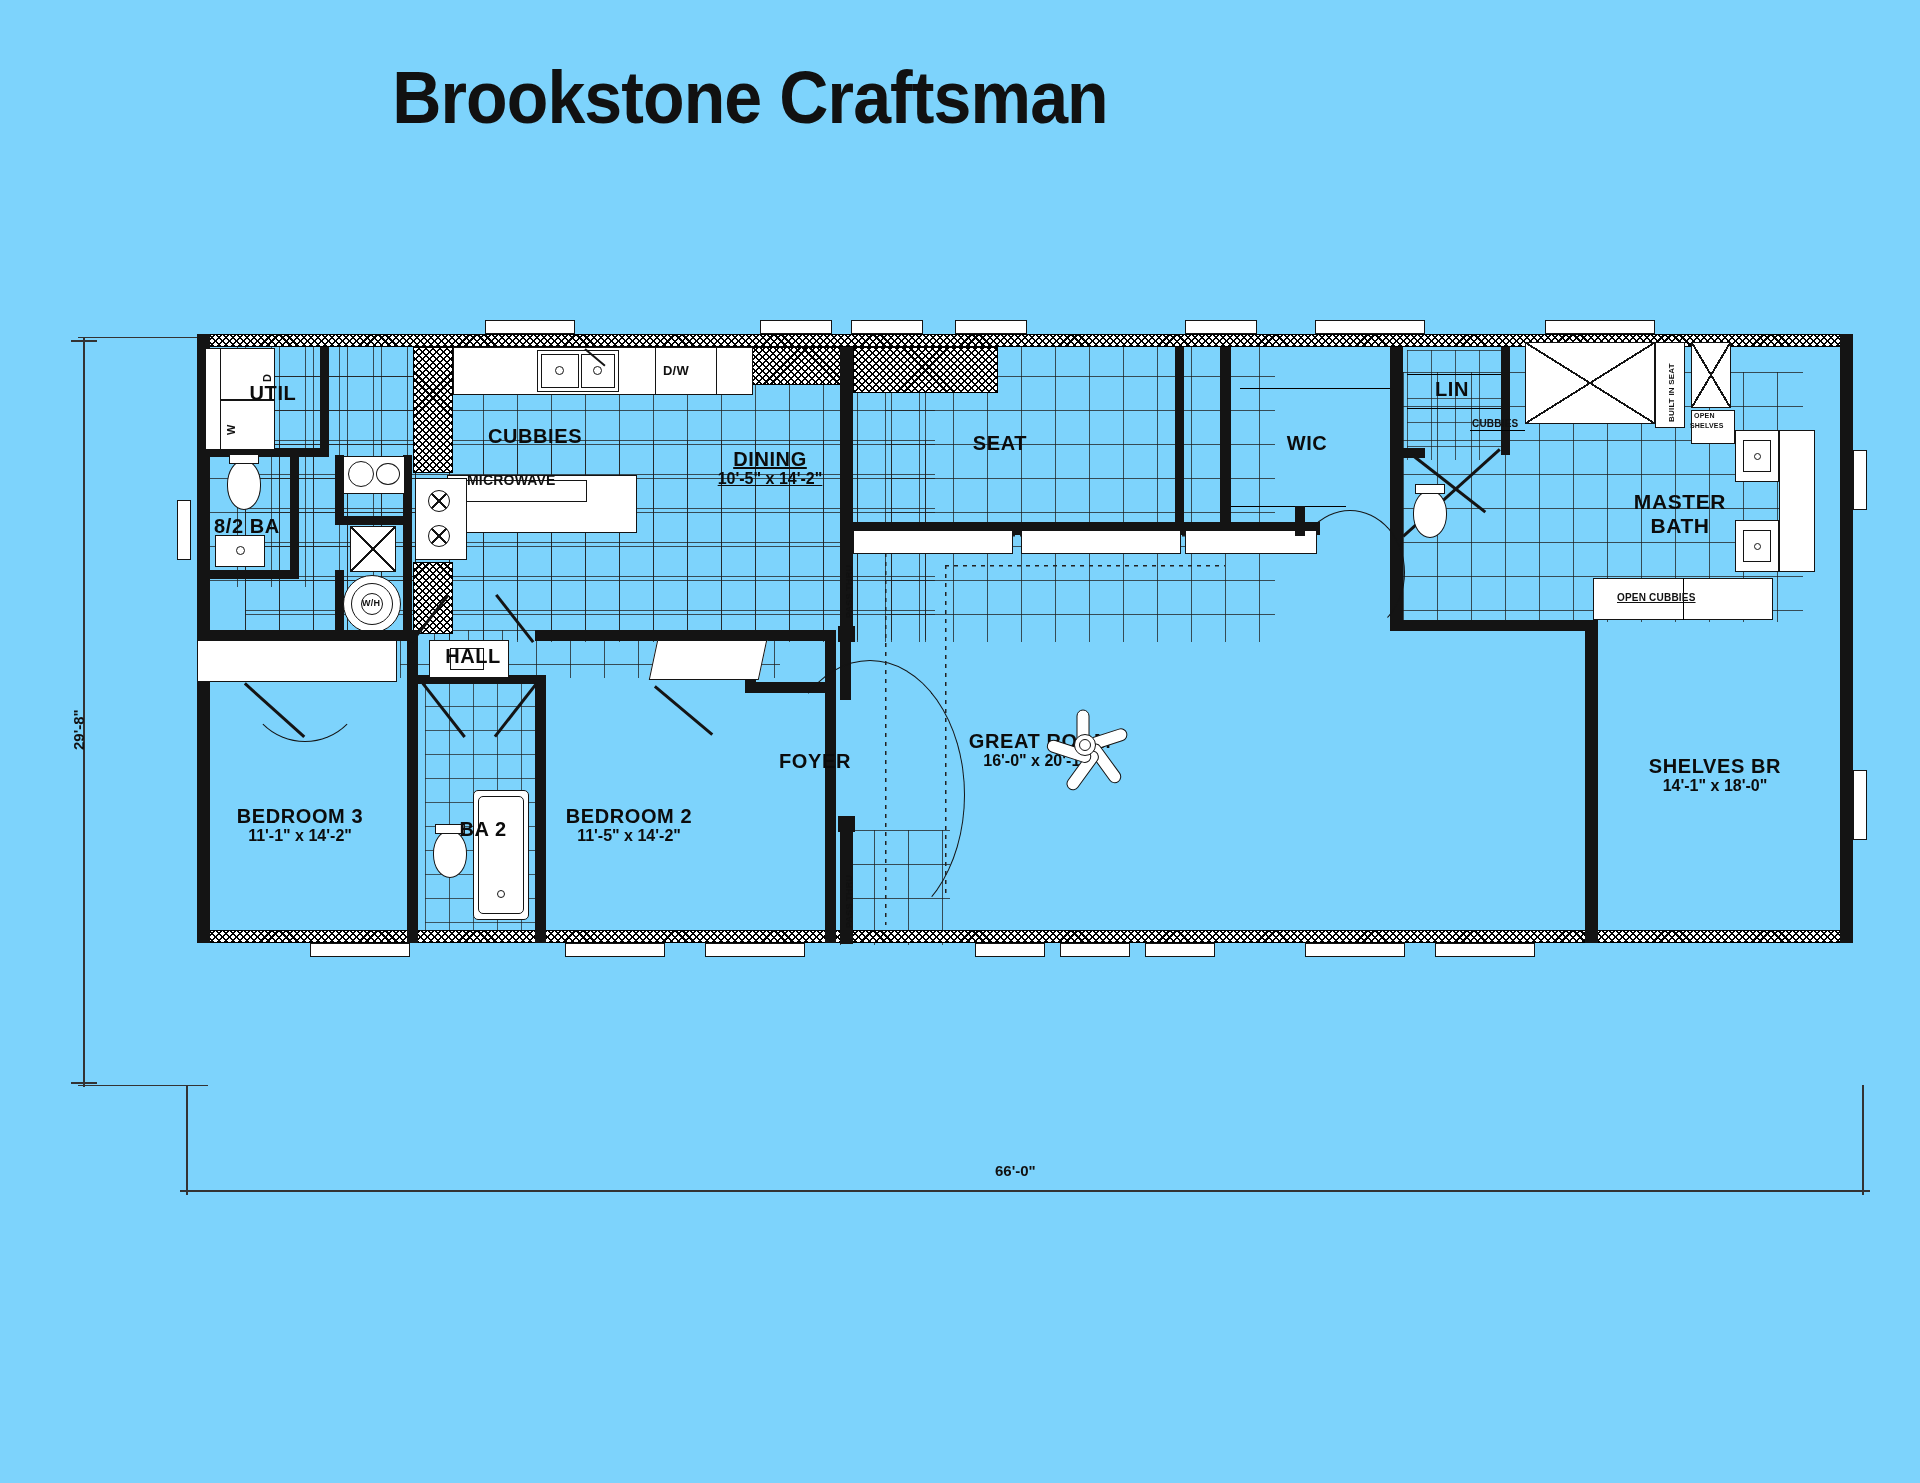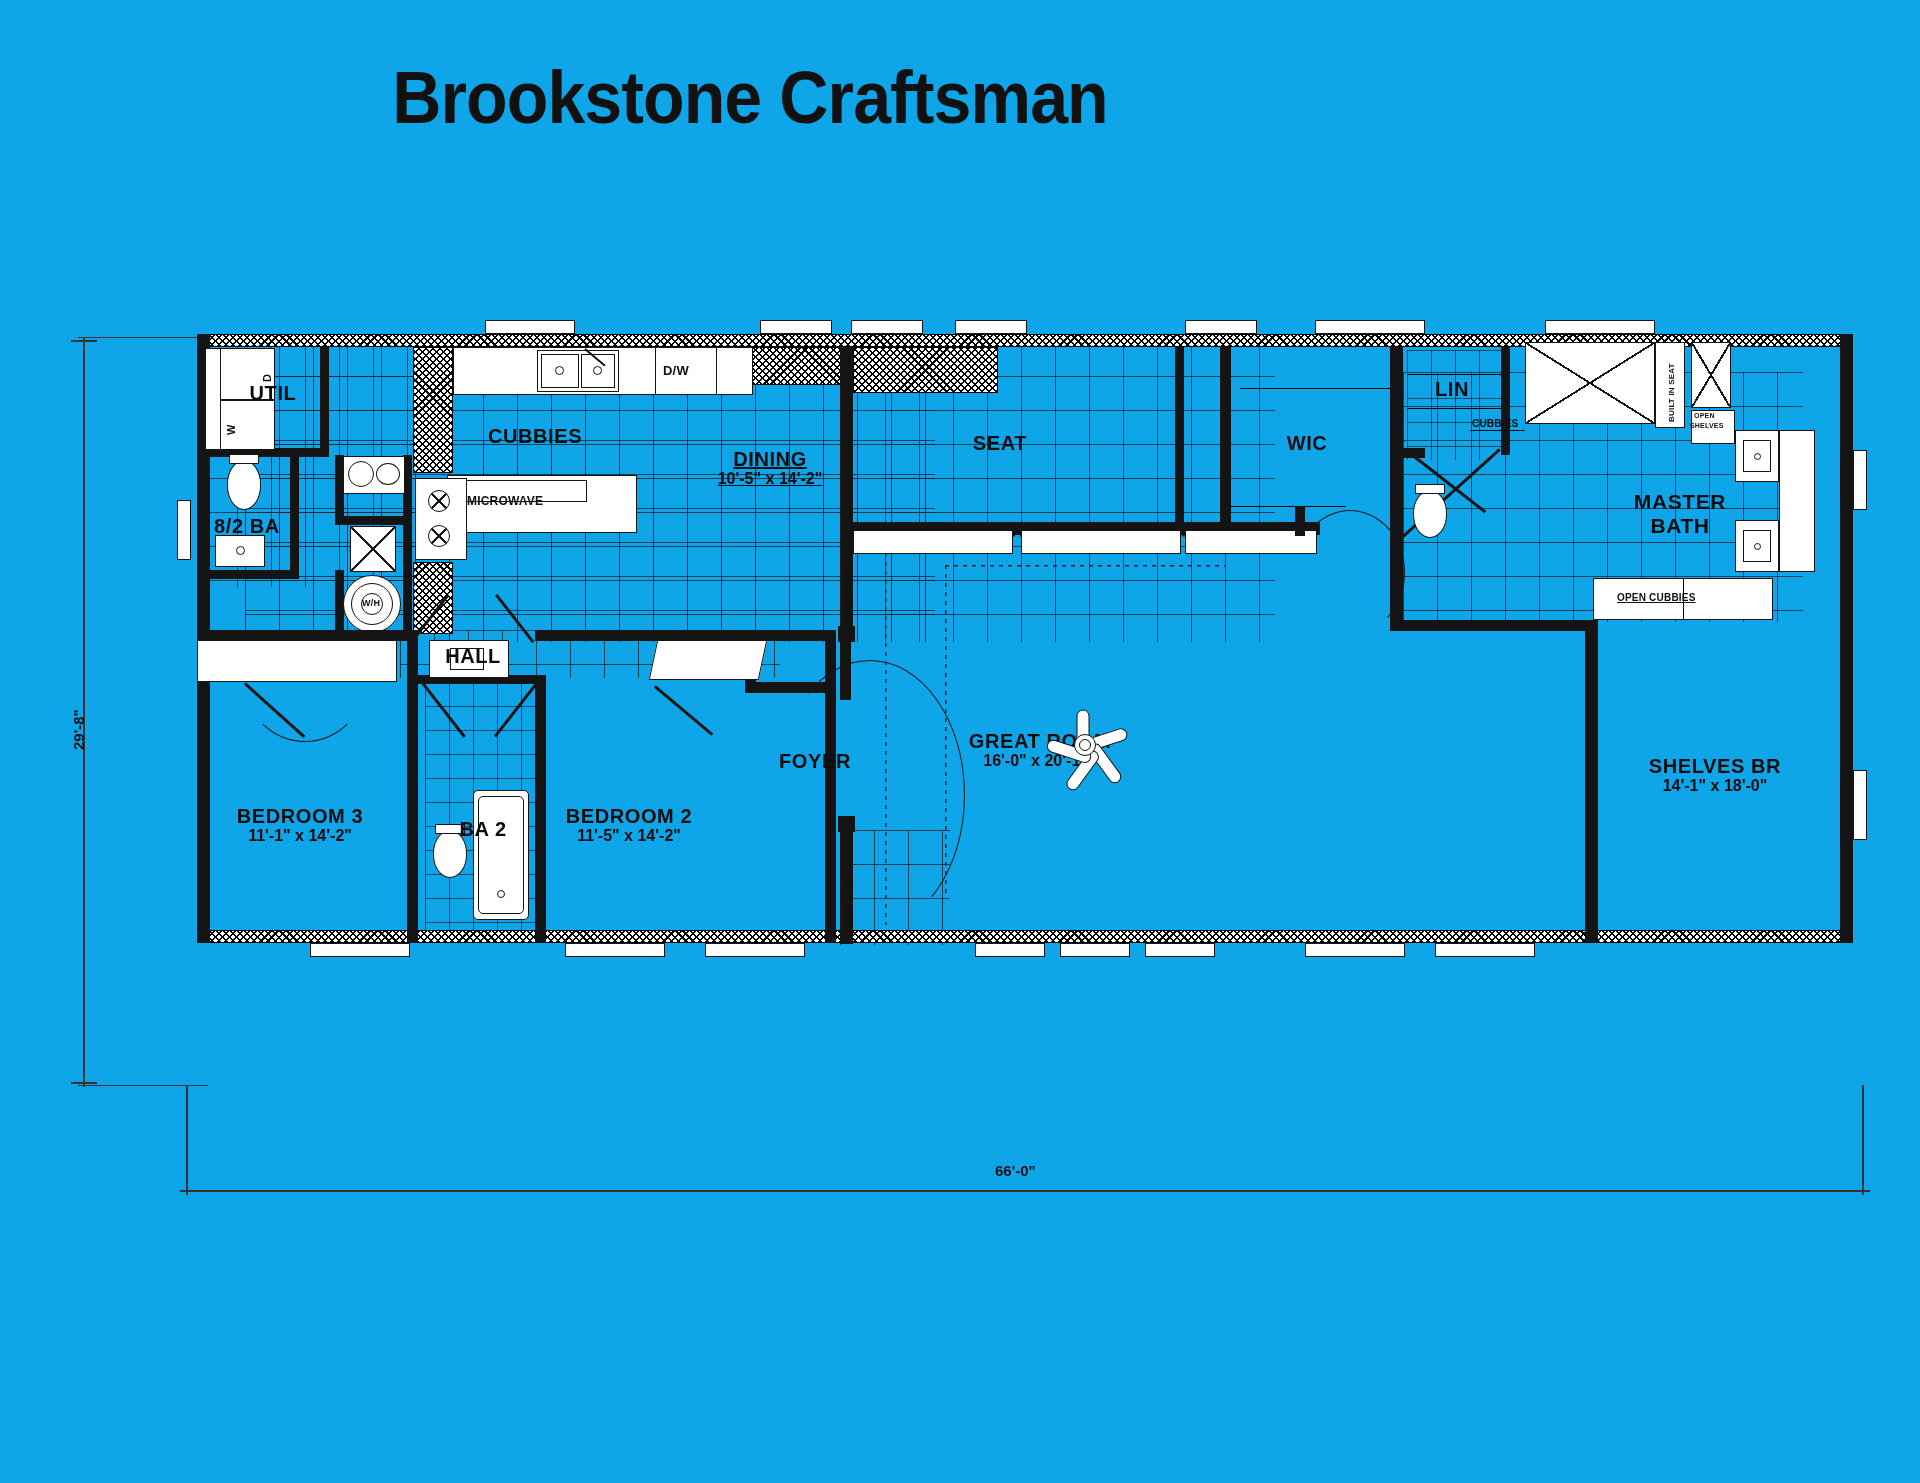--- a/index.html
+++ b/index.html
@@ -6,21 +6,21 @@
   html, body {
     margin: 0; padding: 0;
     width: 1920px; height: 1483px;
     background: #ffffff;
     font-family: "Liberation Sans", sans-serif;
     overflow: hidden;
   }
   #page {
     position: relative;
     width: 1920px; height: 1483px;
-    background: #0ea5e9;
+    background: #7dd3fc;
   }
 
   
   #title {
     position: absolute;
     left: 0; top: 55px;
     width: 1500px;
     text-align: center;
     font-size: 74px;
     font-weight: 700;
@@ -231,21 +231,21 @@
     <div class="box2" style="left:356px; top:24px; width:38px; height:34px;"></div>
     <div class="box2" style="left:396px; top:24px; width:34px; height:34px;"></div>
     <div class="circle" style="left:370px; top:36px; width:9px; height:9px;"></div>
     <div class="circle" style="left:408px; top:36px; width:9px; height:9px;"></div>
     <div class="swing" style="left:400px; top:18px; width:26px; transform:rotate(40deg); height:2px;"></div>
     <div class="box2" style="left:470px; top:17px; width:62px; height:48px;"></div>
     <div class="tiny" style="left:478px; top:33px; font-size:13px;">D/W</div>
 
     <div class="box" style="left:262px; top:145px; width:190px; height:58px;"></div>
     <div class="box2" style="left:272px; top:150px; width:130px; height:22px;"></div>
-    <div class="tiny" style="left:282px; top:164px; font-size:12px;">MICROWAVE</div>
+    <div class="tiny" style="left:282px; top:142px; font-size:14px;">MICROWAVE</div>
 
     <div class="box" style="left:32px; top:18px; width:58px; height:52px;"></div>
     <div class="box" style="left:32px; top:70px; width:58px; height:50px;"></div>
     <div class="tiny rot90" style="left:76px; top:52px; font-size:11px;">D</div>
     <div class="tiny rot90" style="left:40px; top:105px; font-size:11px;">W</div>
     <div class="box2" style="left:20px; top:18px; width:16px; height:102px;"></div>
 
     <div class="oval" style="left:42px; top:130px; width:34px; height:50px;"></div>
     <div class="box2" style="left:44px; top:124px; width:30px; height:10px;"></div>
     <div class="box2" style="left:30px; top:205px; width:50px; height:32px;"></div>

